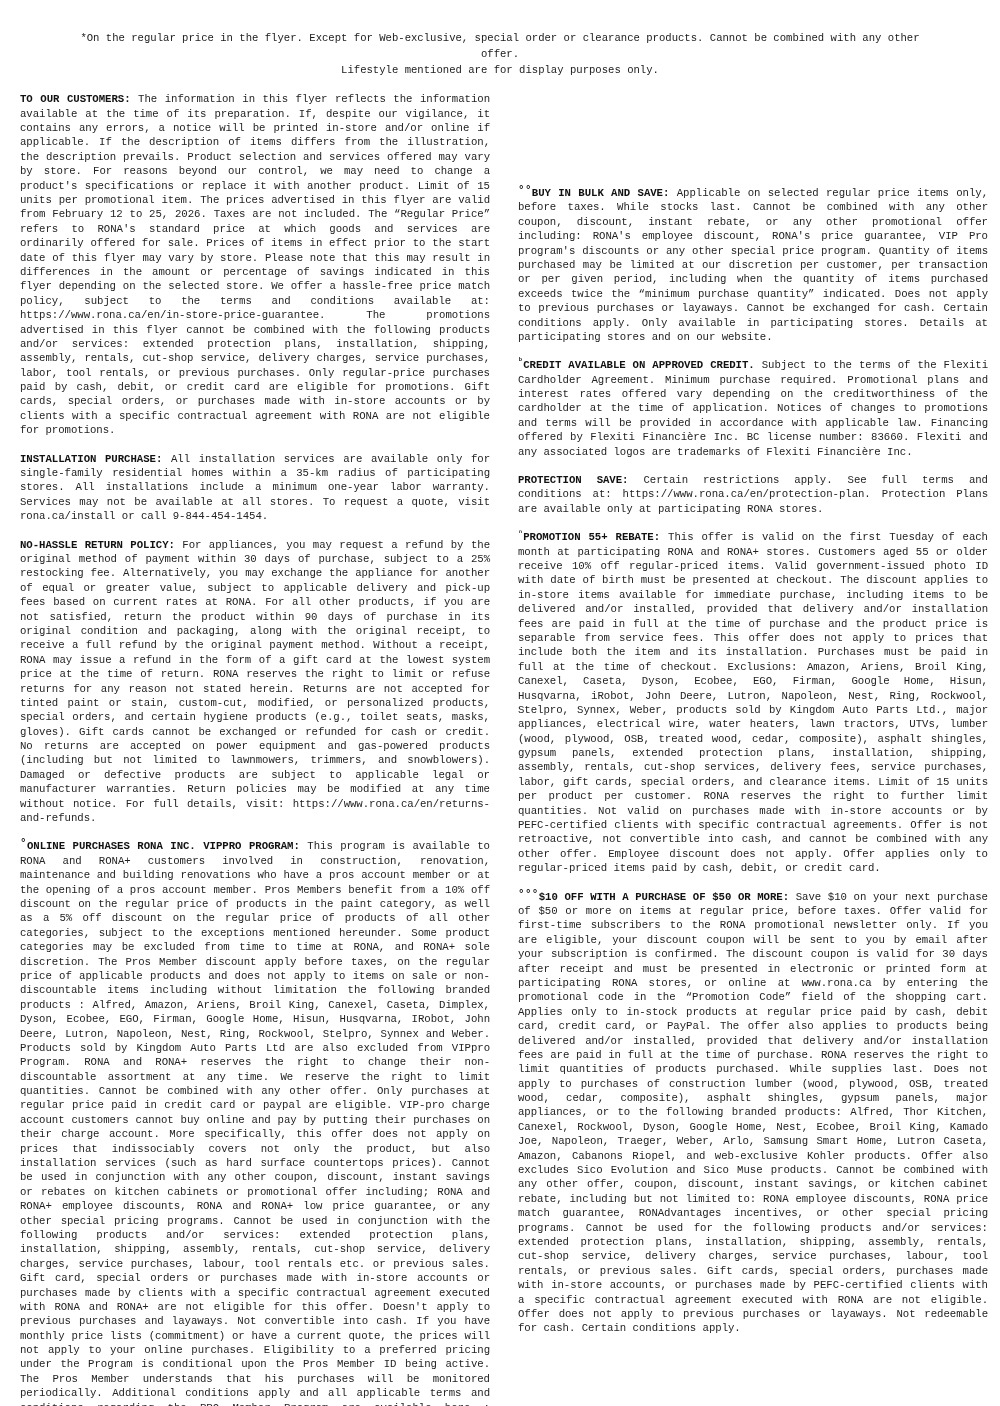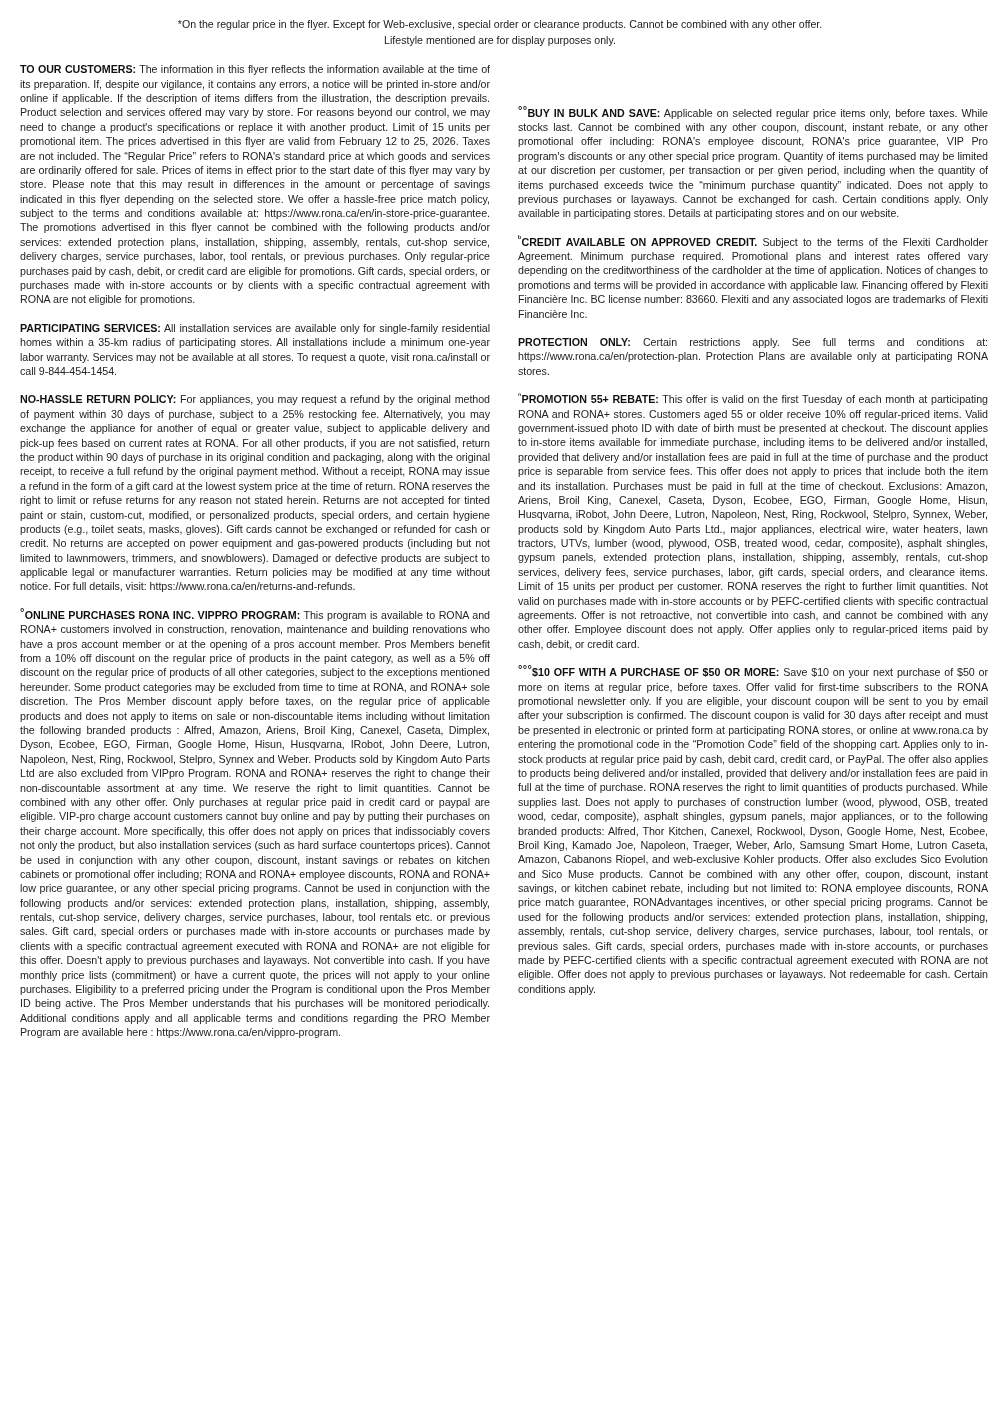--- a/index.html
+++ b/index.html
@@ -13,21 +13,22 @@
     font-family: "Liberation Sans", sans-serif;
     color: #1a1a1a;
     position: relative;
     overflow: hidden;
   }
 
   .page {
     width: 1000px;
     height: 1406px;
     box-sizing: border-box;
-    padding: 12px 20px 0 20px;
+    padding: 26px 20px 0 20px;
+    font-family: Liberation Mono, monospace;
   }
 
   
   .header-note {
     text-align: center;
     font-size: 10.6px;
     line-height: 1.52;
     color: #1a1a1a;
     margin: 4px auto 14px auto;
     width: 880px;
@@ -79,26 +80,26 @@
 <div class="page">
 
   <div class="header-note">
     <p>*On the regular price in the flyer. Except for Web-exclusive, special order or clearance products. Cannot be combined with any other offer.</p>
     <p>Lifestyle mentioned are for display purposes only.</p>
   </div>
 
   <div class="columns">
     <div class="col" id="left-col">
         <p class="block"><span class="heading">TO OUR CUSTOMERS:</span><span> The information in this flyer reflects the information available at the time of its preparation. If, despite our vigilance, it contains any errors, a notice will be printed in-store and/or online if applicable. If the description of items differs from the illustration, the description prevails. Product selection and services offered may vary by store. For reasons beyond our control, we may need to change a product's specifications or replace it with another product. Limit of 15 units per promotional item. The prices advertised in this flyer are valid from February 12 to 25, 2026. Taxes are not included. The “Regular Price” refers to RONA's standard price at which goods and services are ordinarily offered for sale. Prices of items in effect prior to the start date of this flyer may vary by store. Please note that this may result in differences in the amount or percentage of savings indicated in this flyer depending on the selected store. We offer a hassle-free price match policy, subject to the terms and conditions available at: https://www.rona.ca/en/in-store-price-guarantee. The promotions advertised in this flyer cannot be combined with the following products and/or services: extended protection plans, installation, shipping, assembly, rentals, cut-shop service, delivery charges, service purchases, labor, tool rentals, or previous purchases. Only regular-price purchases paid by cash, debit, or credit card are eligible for promotions. Gift cards, special orders, or purchases made with in-store accounts or by clients with a specific contractual agreement with RONA are not eligible for promotions.</span></p>
-        <p class="block"><span class="heading">PARTICIPATING SERVICES:</span><span> All installation services are available only for single-family residential homes within a 35-km radius of participating stores. All installations include a minimum one-year labor warranty. Services may not be available at all stores. To request a quote, visit rona.ca/install or call 9-844-454-1454.</span></p>
+        <p class="block"><span class="heading">INSTALLATION PURCHASE:</span><span> All installation services are available only for single-family residential homes within a 35-km radius of participating stores. All installations include a minimum one-year labor warranty. Services may not be available at all stores. To request a quote, visit rona.ca/install or call 9-844-454-1454.</span></p>
         <p class="block"><span class="heading">NO-HASSLE RETURN POLICY:</span><span> For appliances, you may request a refund by the original method of payment within 30 days of purchase, subject to a 25% restocking fee. Alternatively, you may exchange the appliance for another of equal or greater value, subject to applicable delivery and pick-up fees based on current rates at RONA. For all other products, if you are not satisfied, return the product within 90 days of purchase in its original condition and packaging, along with the original receipt, to receive a full refund by the original payment method. Without a receipt, RONA may issue a refund in the form of a gift card at the lowest system price at the time of return. RONA reserves the right to limit or refuse returns for any reason not stated herein. Returns are not accepted for tinted paint or stain, custom-cut, modified, or personalized products, special orders, and certain hygiene products (e.g., toilet seats, masks, gloves). Gift cards cannot be exchanged or refunded for cash or credit. No returns are accepted on power equipment and gas-powered products (including but not limited to lawnmowers, trimmers, and snowblowers). Damaged or defective products are subject to applicable legal or manufacturer warranties. Return policies may be modified at any time without notice. For full details, visit: https://www.rona.ca/en/returns-and-refunds.</span></p>
         <p class="block"><span class="sup deg">°</span><span class="heading">ONLINE PURCHASES RONA INC. VIPPRO PROGRAM:</span><span> This program is available to RONA and RONA+ customers involved in construction, renovation, maintenance and building renovations who have a pros account member or at the opening of a pros account member. Pros Members benefit from a 10% off discount on the regular price of products in the paint category, as well as a 5% off discount on the regular price of products of all other categories, subject to the exceptions mentioned hereunder. Some product categories may be excluded from time to time at RONA, and RONA+ sole discretion. The Pros Member discount apply before taxes, on the regular price of applicable products and does not apply to items on sale or non-discountable items including without limitation the following branded products : Alfred, Amazon, Ariens, Broil King, Canexel, Caseta, Dimplex, Dyson, Ecobee, EGO, Firman, Google Home, Hisun, Husqvarna, IRobot, John Deere, Lutron, Napoleon, Nest, Ring, Rockwool, Stelpro, Synnex and Weber. Products sold by Kingdom Auto Parts Ltd are also excluded from VIPpro Program. RONA and RONA+ reserves the right to change their non-discountable assortment at any time. We reserve the right to limit quantities. Cannot be combined with any other offer. Only purchases at regular price paid in credit card or paypal are eligible. VIP-pro charge account customers cannot buy online and pay by putting their purchases on their charge account. More specifically, this offer does not apply on prices that indissociably covers not only the product, but also installation services (such as hard surface countertops prices). Cannot be used in conjunction with any other coupon, discount, instant savings or rebates on kitchen cabinets or promotional offer including; RONA and RONA+ employee discounts, RONA and RONA+ low price guarantee, or any other special pricing programs. Cannot be used in conjunction with the following products and/or services: extended protection plans, installation, shipping, assembly, rentals, cut-shop service, delivery charges, service purchases, labour, tool rentals etc. or previous sales. Gift card, special orders or purchases made with in-store accounts or purchases made by clients with a specific contractual agreement executed with RONA and RONA+ are not eligible for this offer. Doesn't apply to previous purchases and layaways. Not convertible into cash. If you have monthly price lists (commitment) or have a current quote, the prices will not apply to your online purchases. Eligibility to a preferred pricing under the Program is conditional upon the Pros Member ID being active. The Pros Member understands that his purchases will be monitored periodically. Additional conditions apply and all applicable terms and conditions regarding the PRO Member Program are available here : https://www.rona.ca/en/vippro-program.</span></p>
       </div>
     <div class="col" id="right-col">
         <p class="block"><span class="sup deg">°°</span><span class="heading">BUY IN BULK AND SAVE:</span><span> Applicable on selected regular price items only, before taxes. While stocks last. Cannot be combined with any other coupon, discount, instant rebate, or any other promotional offer including: RONA's employee discount, RONA's price guarantee, VIP Pro program's discounts or any other special price program. Quantity of items purchased may be limited at our discretion per customer, per transaction or per given period, including when the quantity of items purchased exceeds twice the “minimum purchase quantity” indicated.  Does not apply to previous purchases or layaways. Cannot be exchanged for cash. Certain conditions apply. Only available in participating stores. Details at participating stores and on our website.</span></p>
         <p class="block"><span class="sup">ᵇ</span><span class="heading">CREDIT AVAILABLE ON APPROVED CREDIT.</span><span> Subject to the terms of the Flexiti Cardholder Agreement. Minimum purchase required. Promotional plans and interest rates offered vary depending on the creditworthiness of the cardholder at the time of application. Notices of changes to promotions and terms will be provided in accordance with applicable law. Financing offered by Flexiti Financière Inc. BC license number: 83660. Flexiti and any associated logos are trademarks of Flexiti Financière Inc.</span></p>
-        <p class="block"><span class="heading">PROTECTION ONLY:</span><span> Certain restrictions apply. See full terms and conditions at: https://www.rona.ca/en/protection-plan. Protection Plans are available only at participating RONA stores.</span></p>
+        <p class="block"><span class="heading">PROTECTION SAVE:</span><span> Certain restrictions apply. See full terms and conditions at: https://www.rona.ca/en/protection-plan. Protection Plans are available only at participating RONA stores.</span></p>
         <p class="block"><span class="sup">ⁿ</span><span class="heading">PROMOTION 55+ REBATE:</span><span> This offer is valid on the first Tuesday of each month at participating RONA and RONA+ stores. Customers aged 55 or older receive 10% off regular-priced items. Valid government-issued photo ID with date of birth must be presented at checkout. The discount applies to in-store items available for immediate purchase, including items to be delivered and/or installed, provided that delivery and/or installation fees are paid in full at the time of purchase and the product price is separable from service fees. This offer does not apply to prices that include both the item and its installation. Purchases must be paid in full at the time of checkout. Exclusions: Amazon, Ariens, Broil King, Canexel, Caseta, Dyson, Ecobee, EGO, Firman, Google Home, Hisun, Husqvarna, iRobot, John Deere, Lutron, Napoleon, Nest, Ring, Rockwool, Stelpro, Synnex, Weber, products sold by Kingdom Auto Parts Ltd., major appliances, electrical wire, water heaters, lawn tractors, UTVs, lumber (wood, plywood, OSB, treated wood, cedar, composite), asphalt shingles, gypsum panels, extended protection plans, installation, shipping, assembly, rentals, cut-shop services, delivery fees, service purchases, labor, gift cards, special orders, and clearance items. Limit of 15 units per product per customer. RONA reserves the right to further limit quantities. Not valid on purchases made with in-store accounts or by PEFC-certified clients with specific contractual agreements. Offer is not retroactive, not convertible into cash, and cannot be combined with any other offer. Employee discount does not apply. Offer applies only to regular-priced items paid by cash, debit, or credit card.</span></p>
         <p class="block"><span class="sup deg">°°°</span><span class="heading">$10 OFF WITH A PURCHASE OF $50 OR MORE:</span><span> Save $10 on your next purchase of $50 or more on items at regular price, before taxes. Offer valid for first-time subscribers to the RONA promotional newsletter only. If you are eligible, your discount coupon will be sent to you by email after your subscription is confirmed. The discount coupon is valid for 30 days after receipt and must be presented in electronic or printed form at participating RONA stores, or online at www.rona.ca by entering the promotional code in the “Promotion Code” field of the shopping cart. Applies only to in-stock products at regular price paid by cash, debit card, credit card, or PayPal. The offer also applies to products being delivered and/or installed, provided that delivery and/or installation fees are paid in full at the time of purchase. RONA reserves the right to limit quantities of products purchased. While supplies last. Does not apply to purchases of construction lumber (wood, plywood, OSB, treated wood, cedar, composite), asphalt shingles, gypsum panels, major appliances, or to the following branded products: Alfred, Thor Kitchen, Canexel, Rockwool, Dyson, Google Home, Nest, Ecobee, Broil King, Kamado Joe, Napoleon, Traeger, Weber, Arlo, Samsung Smart Home, Lutron Caseta, Amazon, Cabanons Riopel, and web-exclusive Kohler products. Offer also excludes Sico Evolution and Sico Muse products. Cannot be combined with any other offer, coupon, discount, instant savings, or kitchen cabinet rebate, including but not limited to: RONA employee discounts, RONA price match guarantee, RONAdvantages incentives, or other special pricing programs. Cannot be used for the following products and/or services: extended protection plans, installation, shipping, assembly, rentals, cut-shop service, delivery charges, service purchases, labour, tool rentals, or previous sales. Gift cards, special orders, purchases made with in-store accounts, or purchases made by PEFC-certified clients with a specific contractual agreement executed with RONA are not eligible. Offer does not apply to previous purchases or layaways. Not redeemable for cash. Certain conditions apply.</span></p>
       </div>
   </div>
 
 </div>
 
 </body></html>

